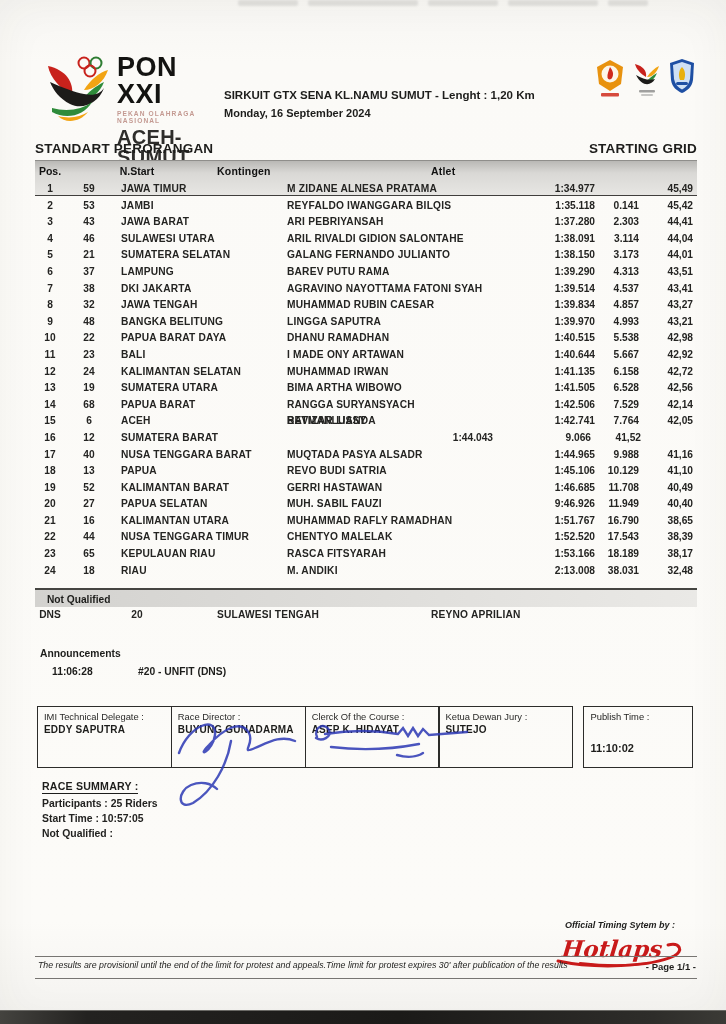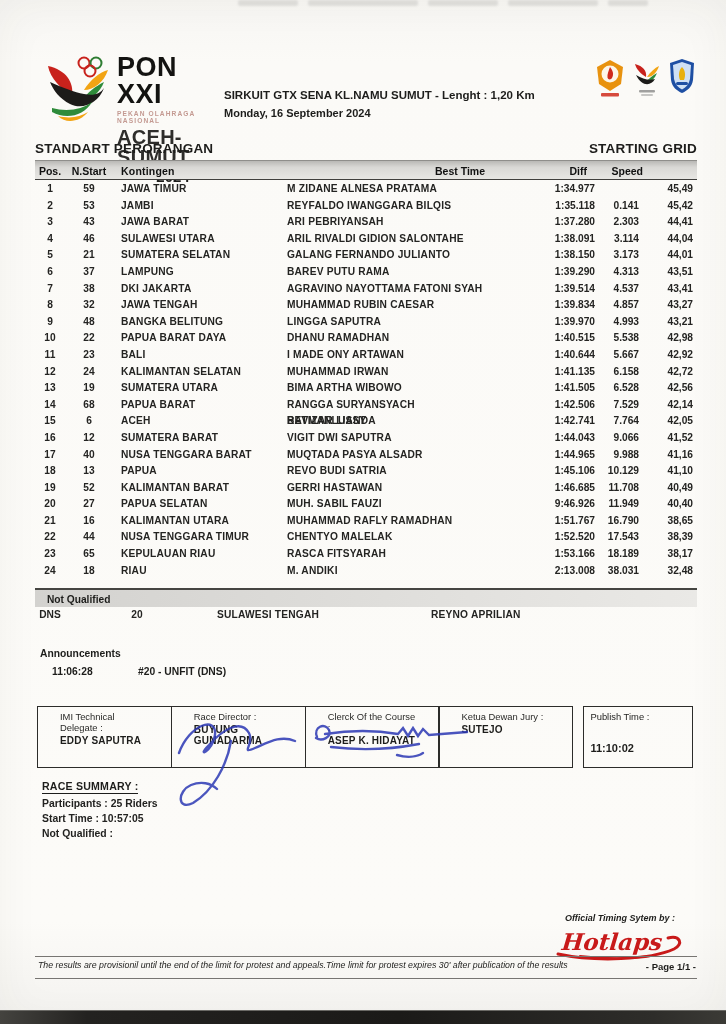--- a/index.html
+++ b/index.html
@@ -18,24 +18,24 @@
   .brand .t4{font-size:15px;font-weight:800;text-align:center;margin-top:2px;}
   .circuit{position:absolute;left:224px;top:87px;line-height:1.55;}
   .circuit .c1{font-size:11.5px;font-weight:700;}
   .circuit .c2{font-size:11px;font-weight:700;}
   .right-logos{position:absolute;left:594px;top:58px;display:flex;align-items:flex-start;gap:5px;}
   
   .titlebar{position:absolute;left:35px;top:141px;width:662px;display:flex;justify-content:space-between;gap:17px;}
   .titlebar div{font-size:13.5px;font-weight:800;letter-spacing:.2px;}
   
   .grid{display:grid;grid-template-columns:30px 48px 172px 210px 102px 48px 52px;}
-  .thead{position:absolute;left:35px;top:160px;width:662px;height:20px;line-height:20px;
+  .thead{position:absolute;left:35px;top:160px;width:662px;height:36px;line-height:20px;
          background:linear-gradient(180deg,#b9b8b5 0%,#d9d8d5 35%,#e7e6e3 100%);
          border-top:1px solid #8f8e8b;border-bottom:1.5px solid #403f3d;
-         font-size:10.5px;font-weight:700;color:#111;box-sizing:border-box;}
+         font-size:10.5px;font-weight:700;color:#111;box-sizing:border-box;gap:48px;}
   .rows{position:absolute;left:35px;top:181px;width:662px;}
   .trow{height:16.6px;line-height:16.6px;font-size:10.2px;font-weight:700;color:#242422;}
   .c-pos{text-align:center;}
   .c-nstart{text-align:center;}
   .c-kont{text-align:left;padding-left:8px;letter-spacing:.2px;}
   .c-atlet{text-align:left;padding-left:2px;letter-spacing:.2px;}
   .c-best{text-align:right;padding-right:2px;}
   .c-diff{text-align:right;padding-right:6px;}
   .c-speed{text-align:right;padding-right:4px;}
   .thead .c-best{padding-right:10px;}
@@ -49,36 +49,36 @@
   .nq .trow{margin-top:0;gap:48px;}
   
   .ann{position:absolute;left:40px;top:648px;}
   .ann-title{font-size:10.3px;font-weight:700;}
   .ann-row{display:flex;margin-top:7px;font-size:10.3px;font-weight:700;}
   .ann-time{margin-left:12px;width:58px;}
   .ann-text{margin-left:28px;}
   
   .officials{position:absolute;left:37px;top:706px;width:660px;display:flex;}
   .obox{width:135px;height:62px;border:1.2px solid #2c2c2a;box-sizing:border-box;
-        padding:4px 22px;margin-left:-1.2px;background:transparent;}
+        padding:4px 6px;margin-left:-1.2px;background:transparent;}
   .obox:first-child{margin-left:0;}
   .obox .role{font-size:9.4px;font-weight:500;color:#2a2a28;}
   .obox .name{font-size:10px;font-weight:700;margin-top:2px;letter-spacing:.2px;}
   .pubbox{width:110px;height:62px;border:1.2px solid #2c2c2a;box-sizing:border-box;
           padding:4px 6px;margin-left:10px;}
   .pubbox .role{font-size:9.4px;font-weight:500;}
   .pubbox .name{font-size:11px;font-weight:800;margin-top:20px;}
   .sig-overlay{position:absolute;left:165px;top:703px;pointer-events:none;}
   
   .summary{position:absolute;left:42px;top:776px;}
   .sum-title{font-size:10.6px;font-weight:800;display:inline-block;border-bottom:1.6px solid #1d1d1b;padding-bottom:1px;letter-spacing:.2px;}
   .sum-line{font-size:10.4px;font-weight:600;margin-top:4px;color:#232321;}
   
   .timing{position:absolute;right:26px;top:913px;width:160px;text-align:center;}
-  .timing .lbl{font-size:9px;font-weight:700;font-style:italic;}
+  .timing .lbl{font-size:9px;font-weight:700;font-style:italic;margin-top:7px;}
   .fline{position:absolute;left:35px;right:29px;border-top:1.1px solid #777572;}
   .disclaimer{position:absolute;left:38px;top:960px;right:115px;font-size:8.8px;font-style:italic;font-weight:500;color:#232321;}
   .pagenum{position:absolute;right:30px;top:961px;font-size:9.5px;font-weight:800;}
   .bottomband{position:absolute;left:0;right:0;bottom:0;height:13px;
               background:linear-gradient(90deg,#44433f 0%,#232220 12%,#1b1a18 55%,#2e2d2a 90%,#3b3a36 100%);
               border-top:1px solid #6a6965;}
 </style>
 </head>
 <body>
 
@@ -141,20 +141,21 @@
 
   <div class="titlebar">
     <div>STANDART PERORANGAN</div>
     <div>STARTING GRID</div>
   </div>
 
   <div class="thead grid">
     <div class="c-pos">Pos.</div>
     <div class="c-nstart">N.Start</div>
     <div class="c-kont">Kontingen</div>
+    <div class="c-atlet">Atlet</div>
     <div class="c-best">Best Time</div>
     <div class="c-diff">Diff</div>
     <div class="c-speed">Speed</div>
   </div>
 
   <div class="rows">
     <div class="trow grid">
         <div class="c-pos">1</div>
         <div class="c-nstart">59</div>
         <div class="c-kont">JAWA TIMUR</div>
@@ -286,21 +287,20 @@
         <div class="c-kont">ACEH</div>
         <div class="c-atlet">REVIZAR LIANDA</div>
         <div class="c-best">1:42.741</div>
         <div class="c-diff">7.764</div>
         <div class="c-speed">42,05</div>
       </div>
       <div class="trow grid">
         <div class="c-pos">16</div>
         <div class="c-nstart">12</div>
         <div class="c-kont">SUMATERA BARAT</div>
-        <div class="c-atlet">VIGIT DWI SAPUTRA</div>
         <div class="c-best">1:44.043</div>
         <div class="c-diff">9.066</div>
         <div class="c-speed">41,52</div>
       </div>
       <div class="trow grid">
         <div class="c-pos">17</div>
         <div class="c-nstart">40</div>
         <div class="c-kont">NUSA TENGGARA BARAT</div>
         <div class="c-atlet">MUQTADA PASYA ALSADR</div>
         <div class="c-best">1:44.965</div>

